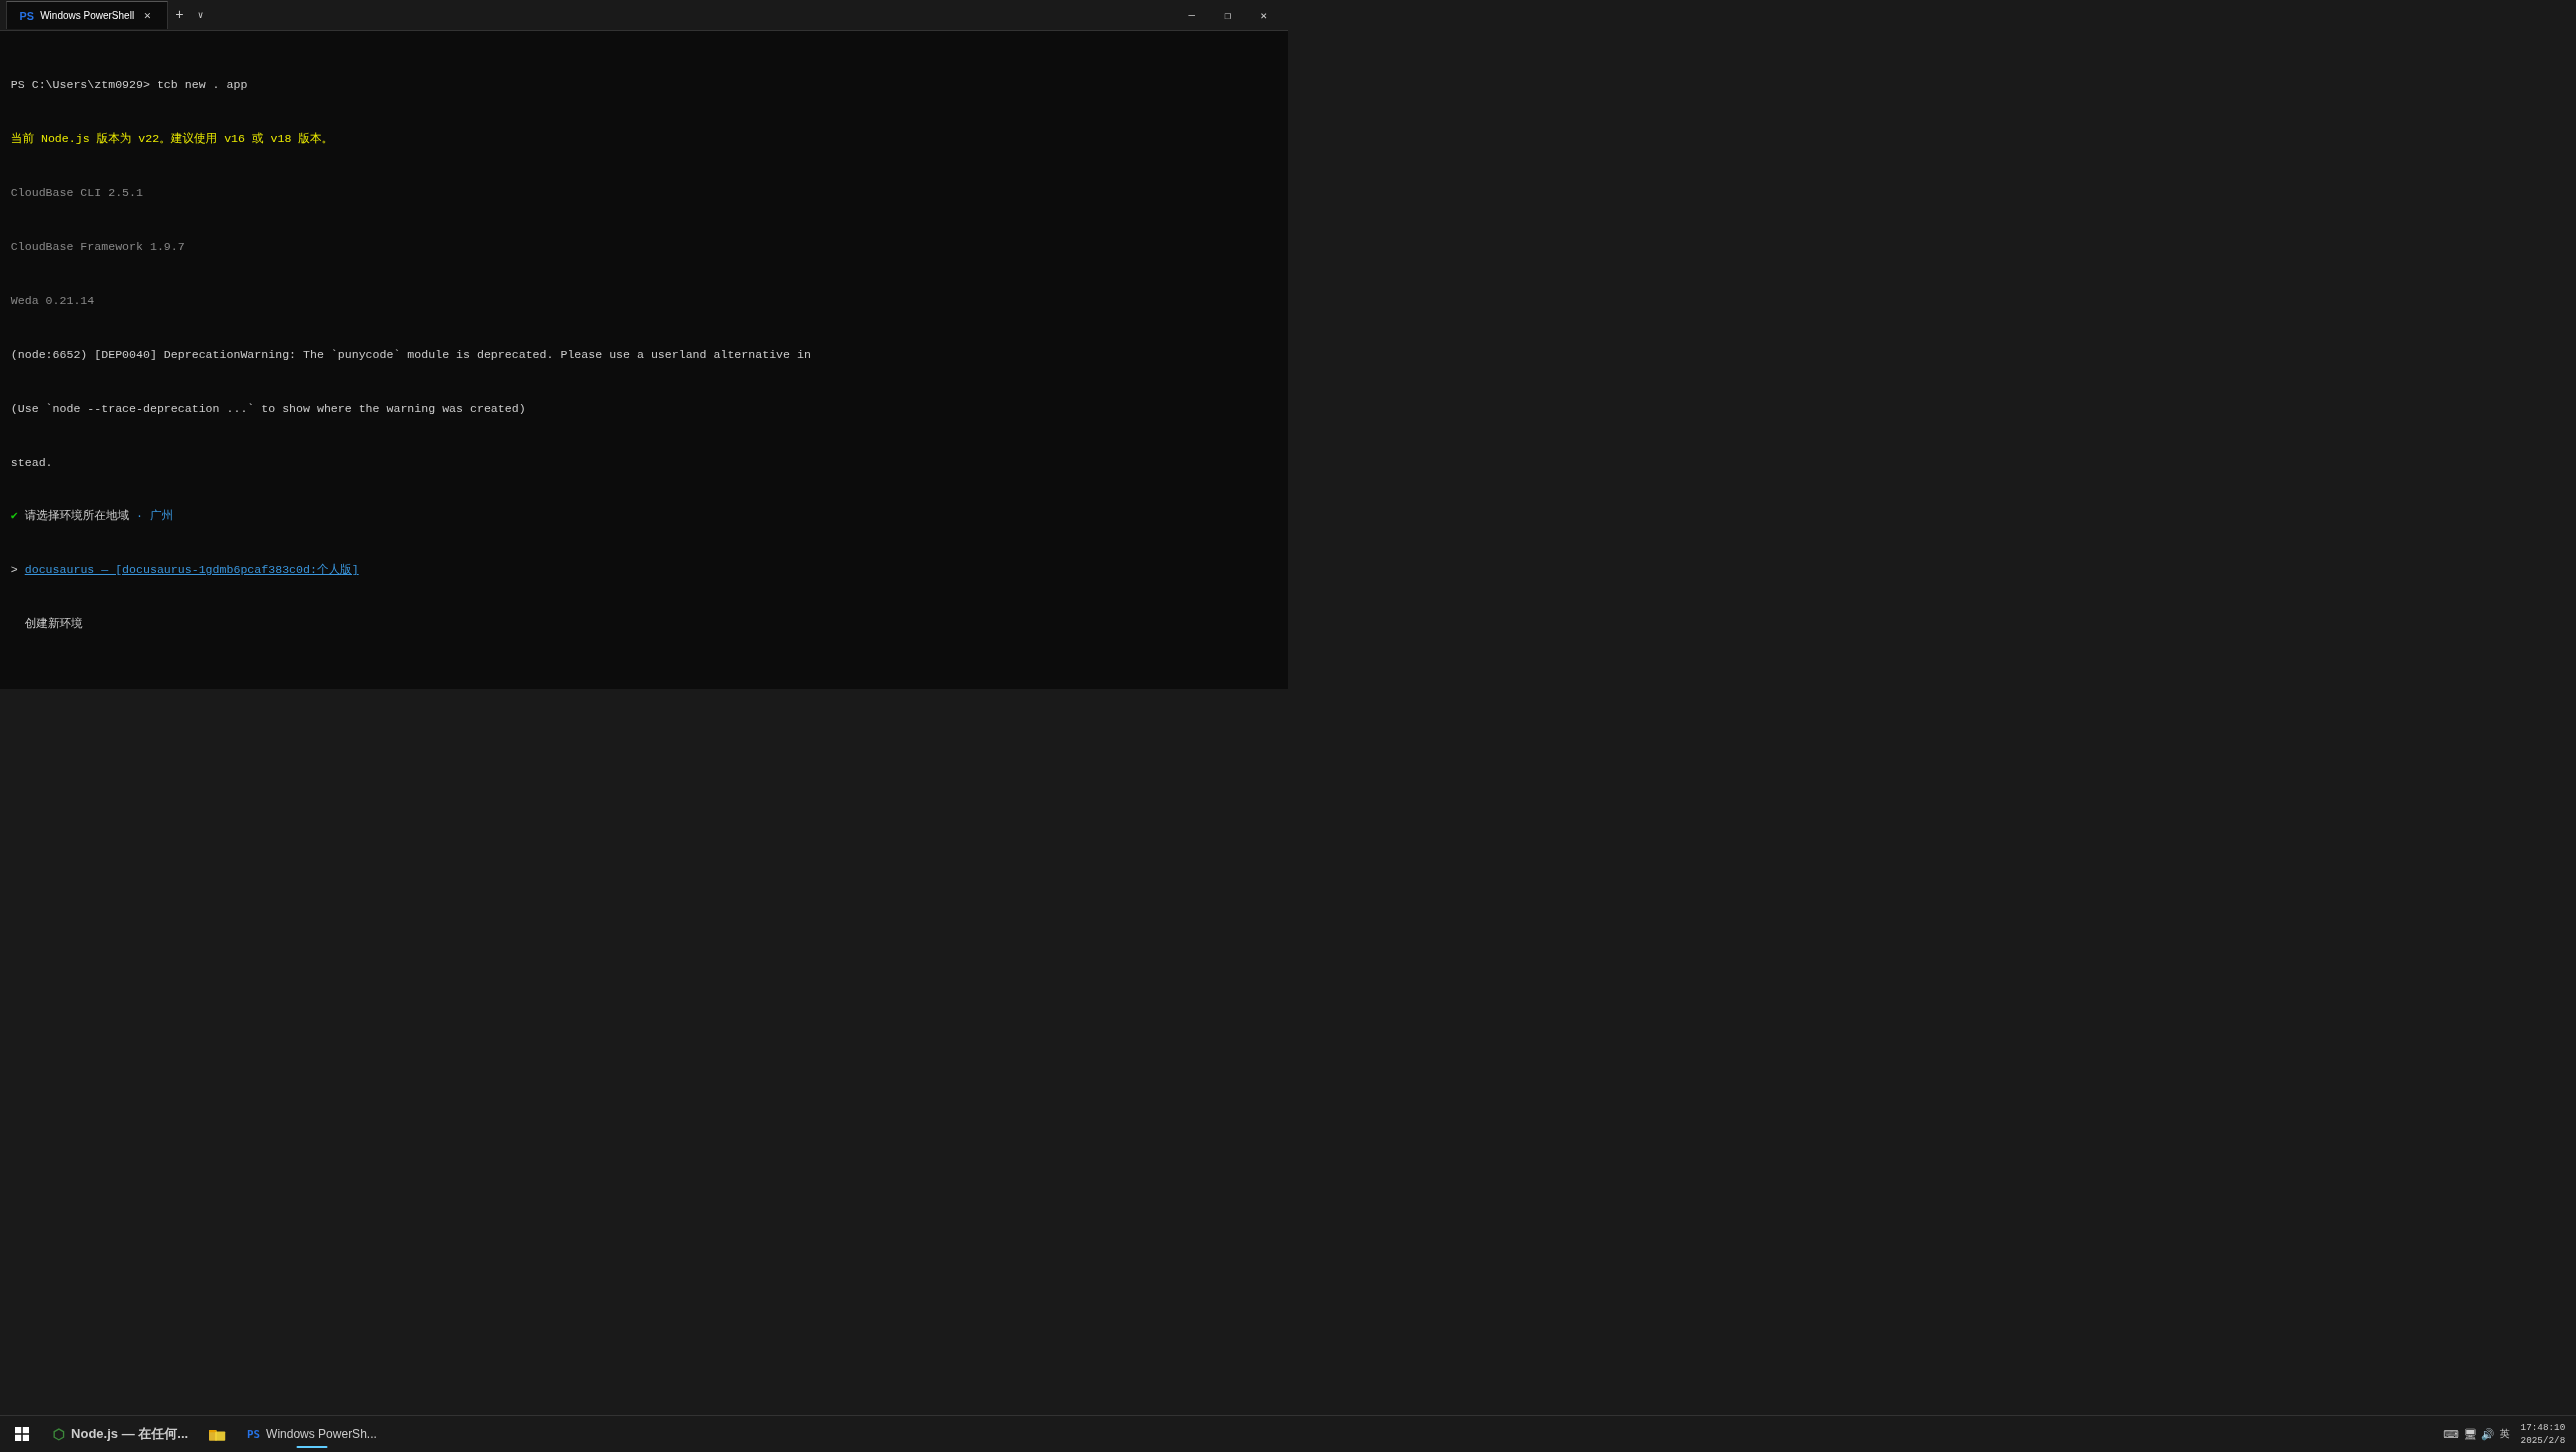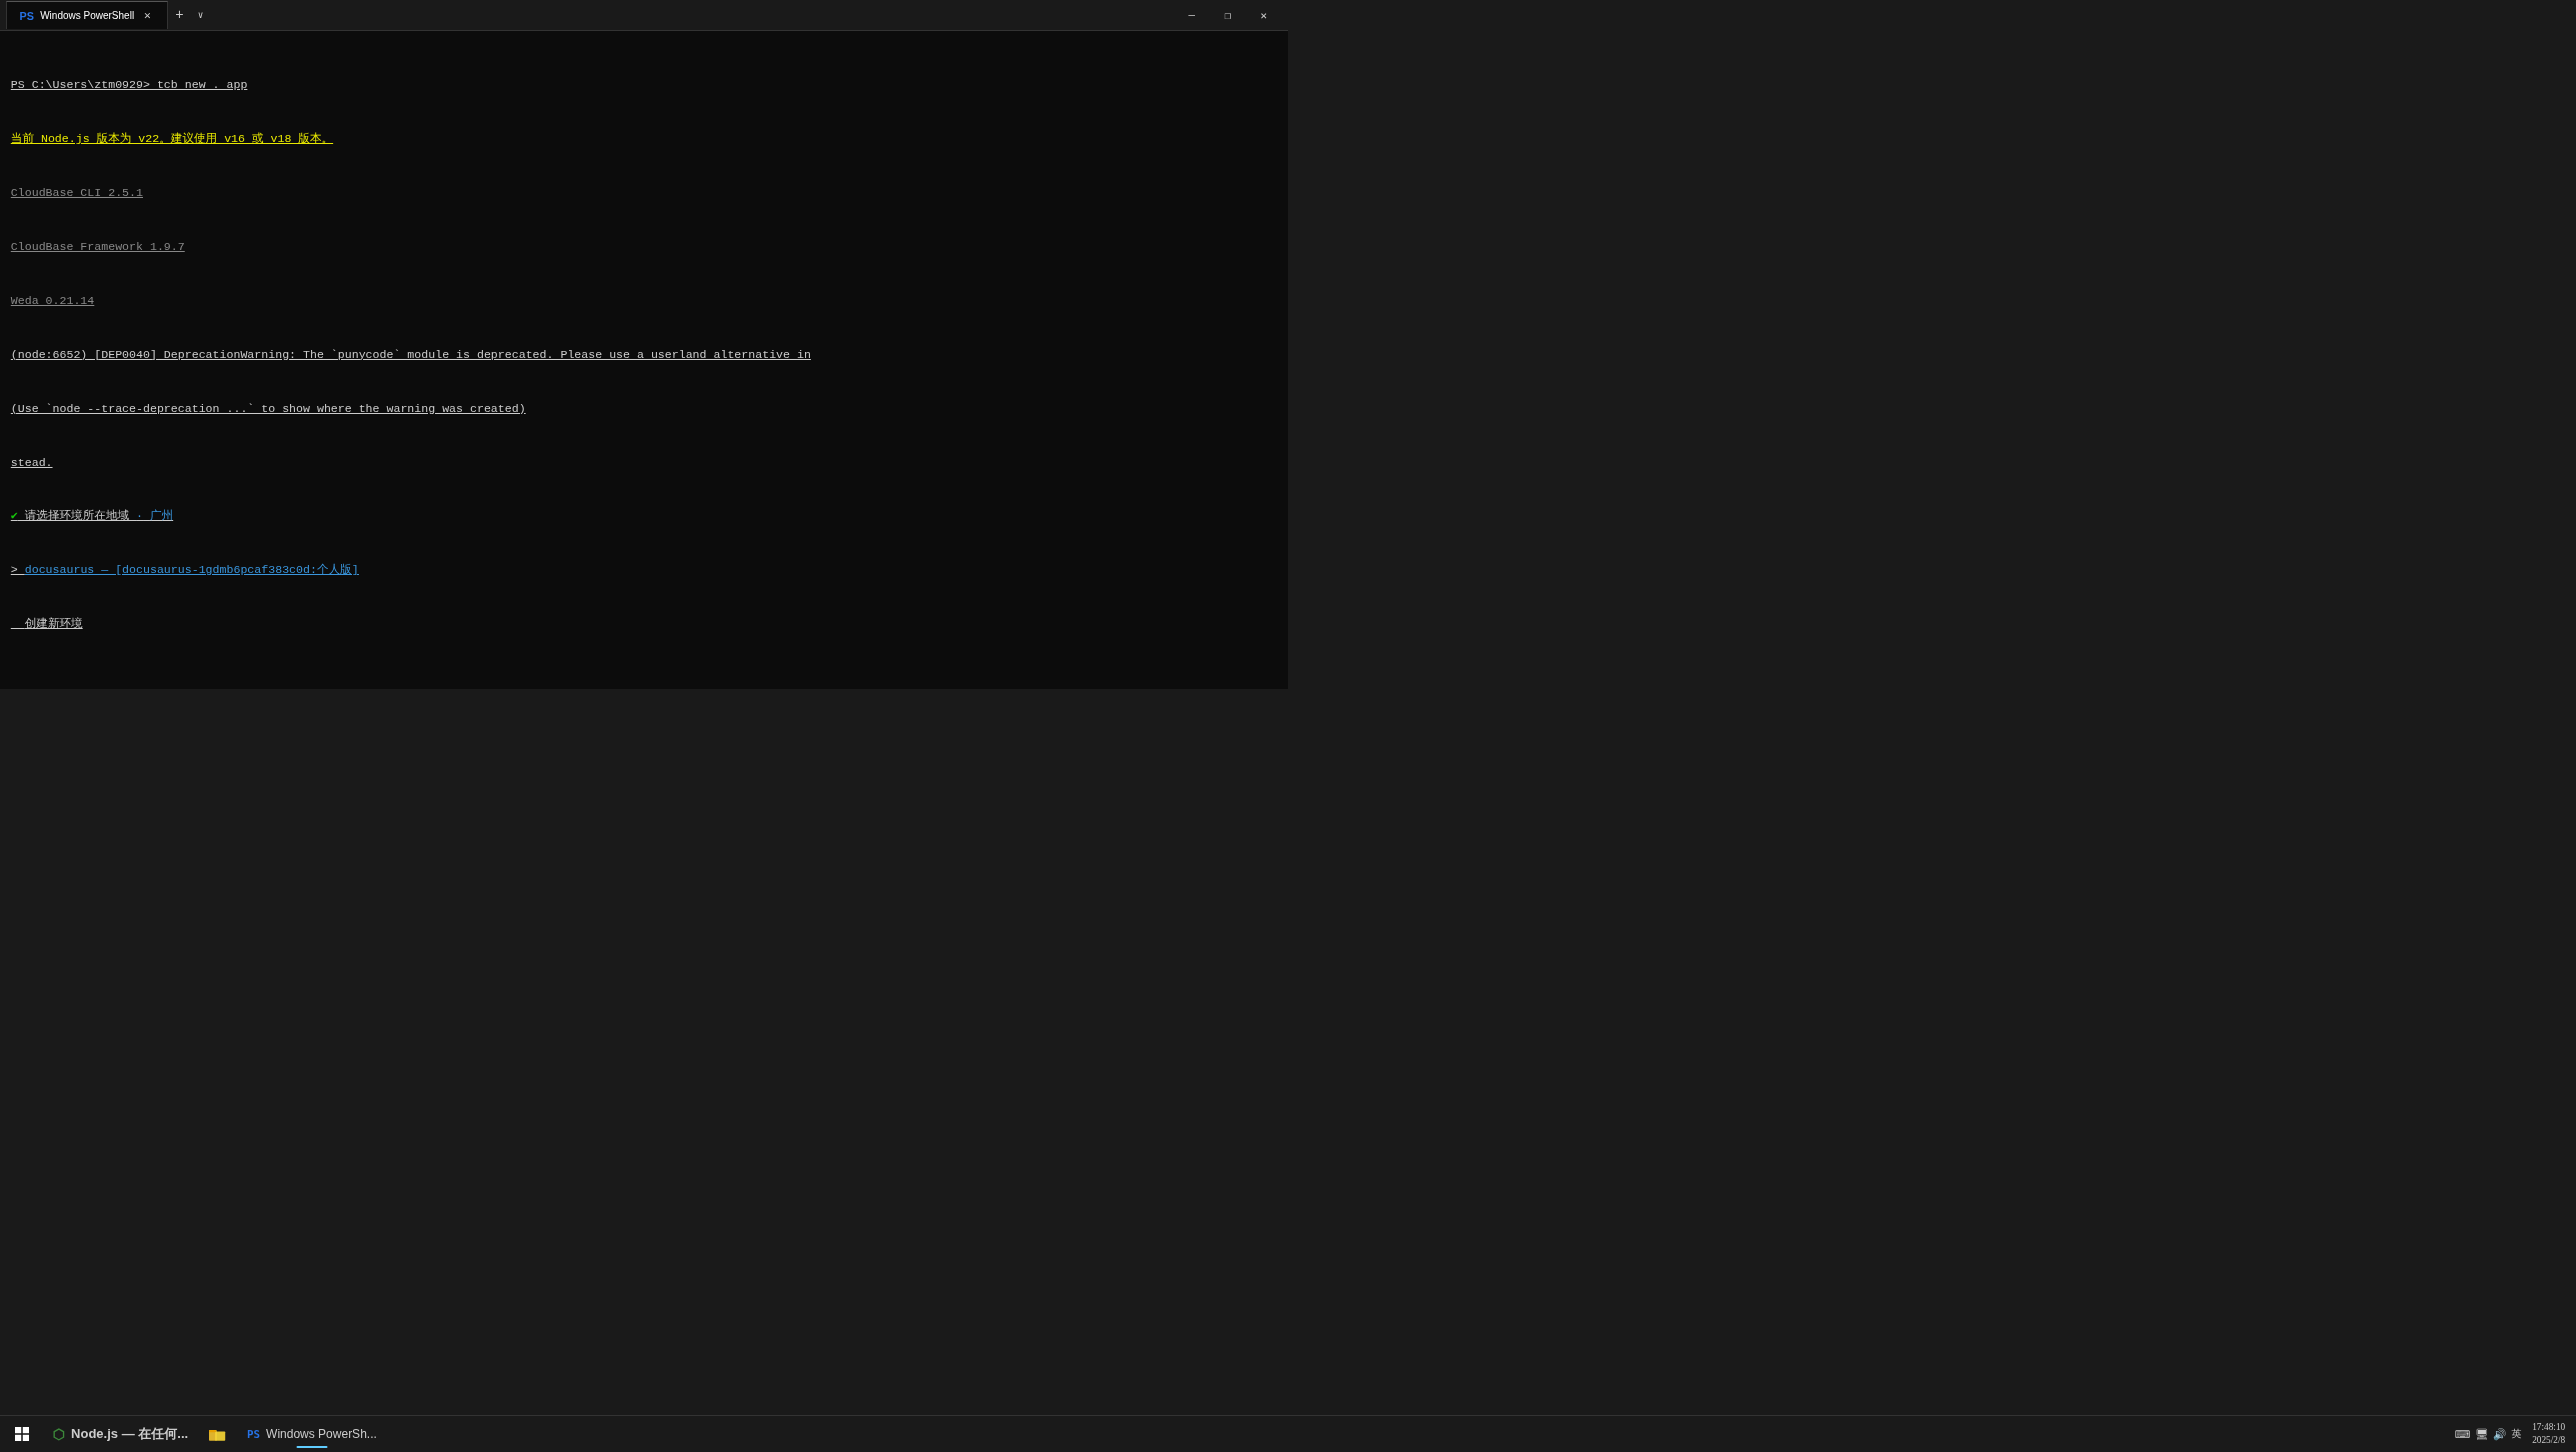--- a/index.html
+++ b/index.html
@@ -87,21 +87,20 @@
       font-size: 11.6px;
       line-height: 1.55;
       height: calc(100% - 31px - 37px);
       overflow-y: auto;
       white-space: pre-wrap;
       word-break: break-all;
     }
 
     .line {
       display: block;
-      text-decoration: underline;
     }
 
     .white { color: #cccccc; }
     .yellow { color: #e8e800; }
     .gray { color: #888888; }
     .blue-link { color: #3a96dd; text-decoration: underline; text-align: center; }
 
     
     .taskbar {
       position: absolute;
@@ -184,21 +183,21 @@
       align-items: center;
       gap: 4.6px;
       color: #ccc;
       font-size: 10px;
       font-family: 'Segoe UI', sans-serif;
     }
 
     .taskbar-clock {
       text-align: right;
       color: #ccc;
-      font-family: Liberation Serif, serif;
+      font-family: Liberation Mono, monospace;
       font-size: 9.3px;
       line-height: 1.4;
       cursor: pointer;
       padding: 1.5px 4.6px;
     }
   </style>
 </head>
 <body>
 
 <div class="title-bar">

